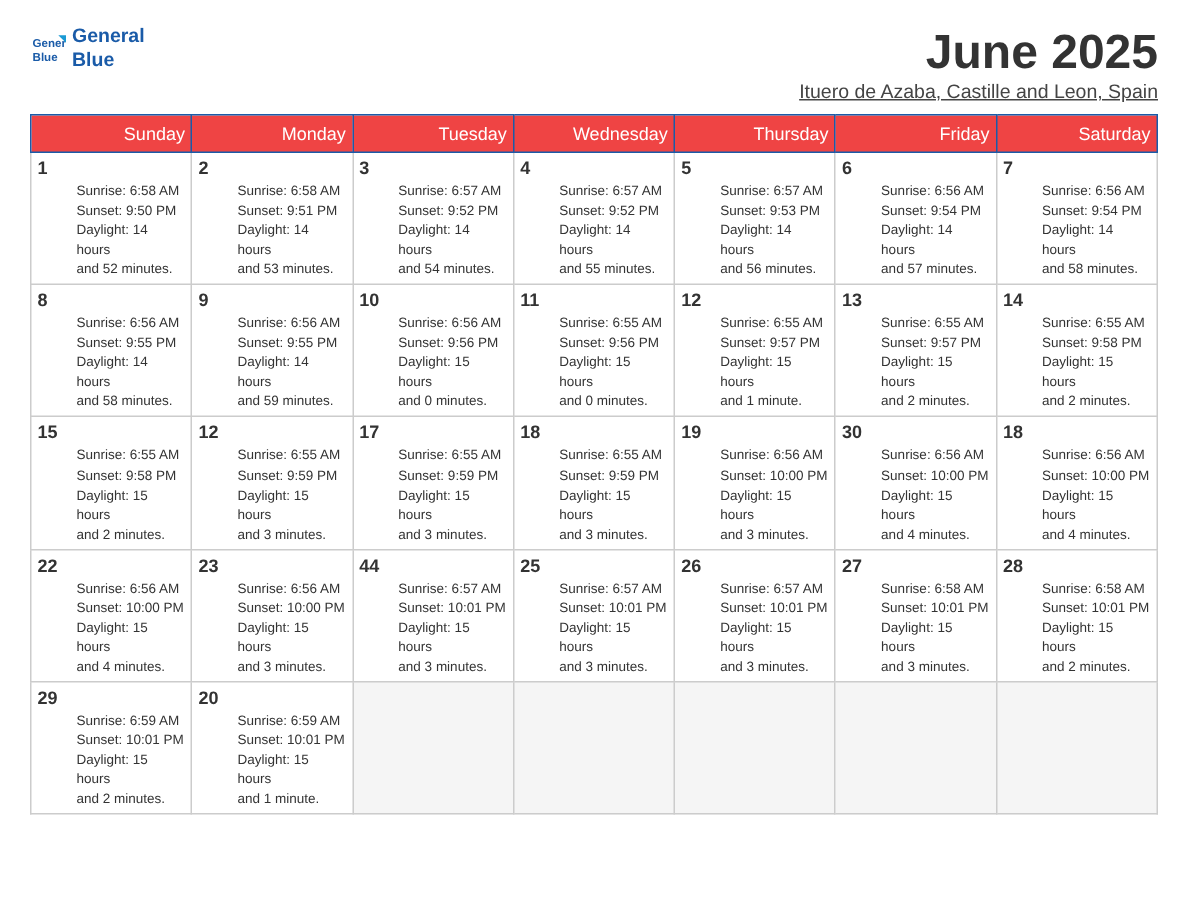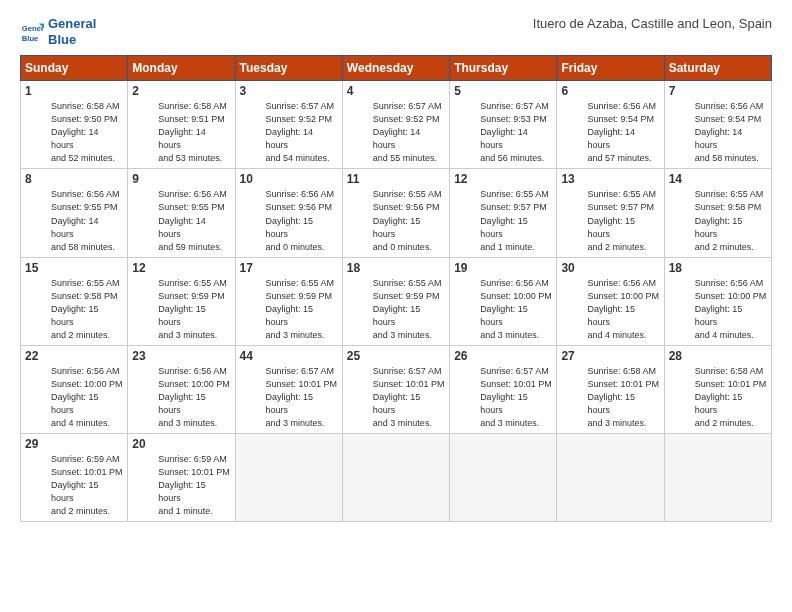--- a/index.html
+++ b/index.html
@@ -42,33 +42,34 @@
       text-align: right;
     }
     .month-title {
       font-size: 32px;
       font-weight: bold;
       color: #333;
     }
     .subtitle {
       font-size: 13px;
       color: #444;
+      text-decoration: underline;
     }
     .calendar {
       width: 100%;
       border-collapse: collapse;
       table-layout: fixed;
     }
     .calendar th {
-      background: #c2410c;
+      background: #ef4444;
       color: #fff;
       font-size: 12px;
-      font-weight: bold;
+      font-weight: normal;
       padding: 5px 4px;
-      text-align: left;
+      text-align: right;
       border: 1px solid #1a5ba8;
     }
     .calendar td {
       vertical-align: top;
       border: 1px solid #ccc;
       padding: 3px 4px;
       font-size: 9.5px;
       color: #333;
       height: 88px;
       background: #fff;
@@ -102,20 +103,21 @@
         <polygon points="22,4 28,10 28,4" fill="#1a9ad4"></polygon>
       </svg>
       <div>
         <div class="logo-text">
           <span class="logo-blue">General</span><br>
           <span class="logo-blue">Blue</span>
         </div>
       </div>
     </div>
     <div class="title-area">
+      <div class="month-title">June 2025</div>
       <div class="subtitle">Ituero de Azaba, Castille and Leon, Spain</div>
     </div>
   </div>
 
   <table class="calendar">
     <thead>
       <tr>
       <th>Sunday</th>
           <th>Monday</th>
           <th>Tuesday</th>

